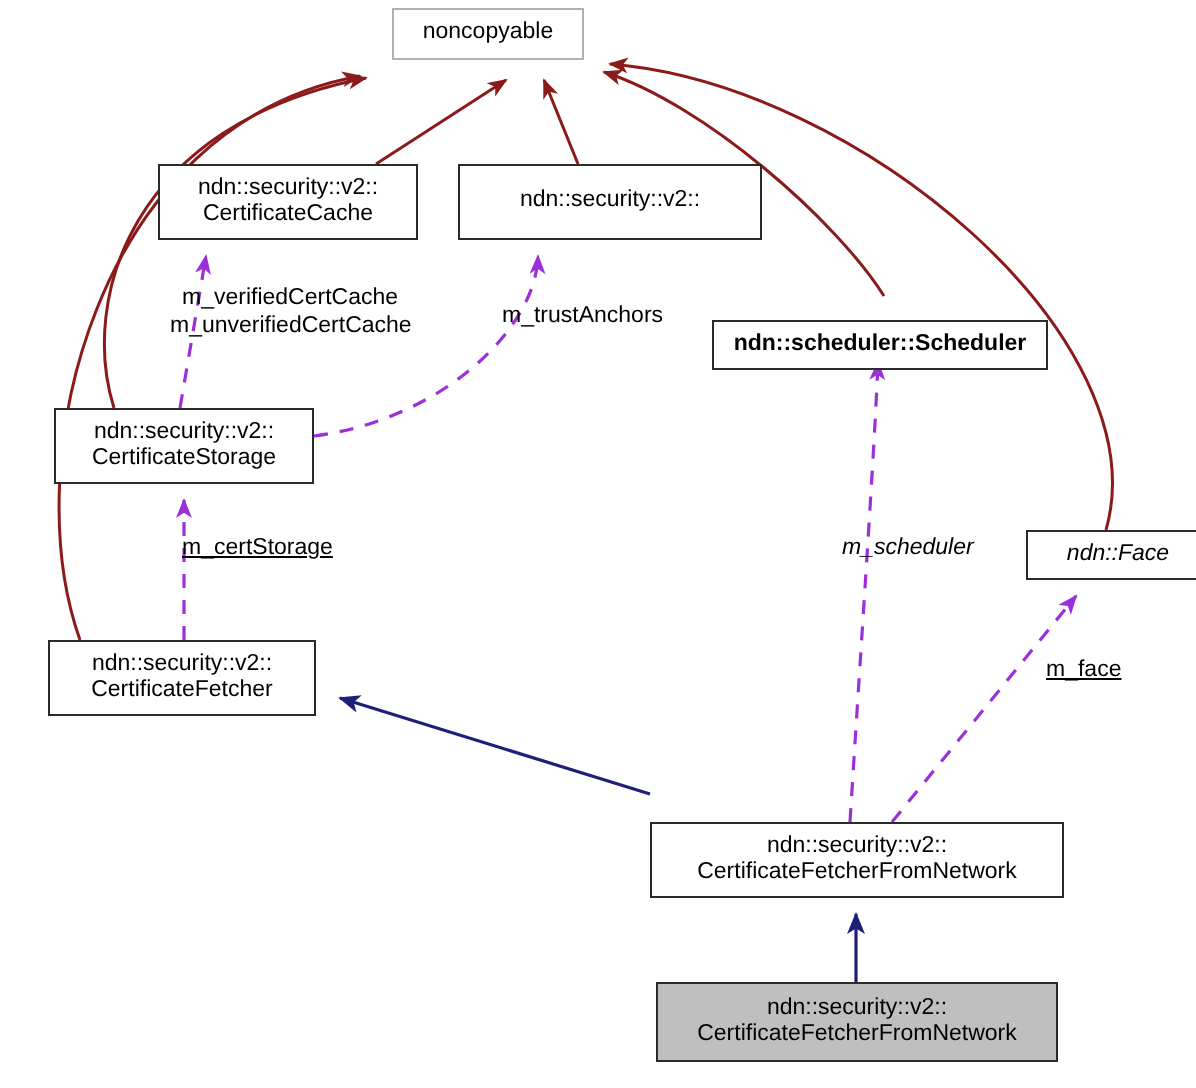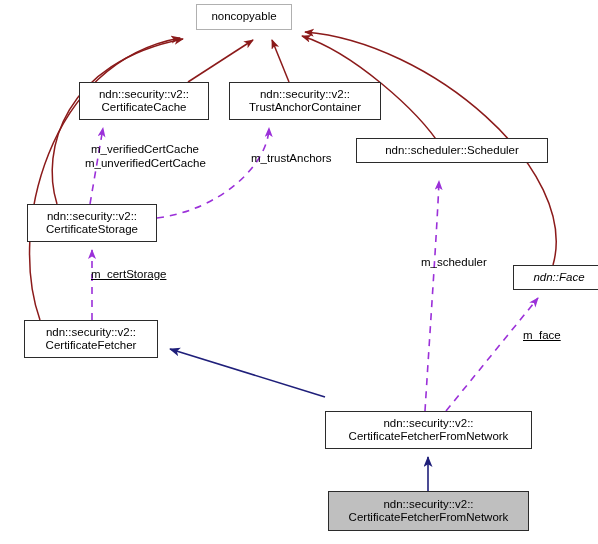--- a/index.html
+++ b/index.html
@@ -104,24 +104,23 @@
     <span class="line">noncopyable</span>
   </div>
 
   <div class="node" style="left:79px; top:82px; width:130px; height:38px;">
     <span class="line">ndn::security::v2::</span>
     <span class="line">CertificateCache</span>
   </div>
 
   <div class="node" style="left:229px; top:82px; width:152px; height:38px;">
     <span class="line">ndn::security::v2::</span>
-    <span class="line">TrustAnchorContainer</span>
   </div>
 
-  <div class="node" style="left:356px; top:138px; width:192px; height:25px;">
+  <div class="node" style="left:356px; top:160px; width:168px; height:25px;font-weight:bold;">
     <span class="line">ndn::scheduler::Scheduler</span>
   </div>
 
   <div class="node" style="left:27px; top:204px; width:130px; height:38px;">
     <span class="line">ndn::security::v2::</span>
     <span class="line">CertificateStorage</span>
   </div>
 
   <div class="node" style="left:513px; top:265px; width:92px; height:25px;font-style:italic;">
     <span class="line">ndn::Face</span>
@@ -143,17 +142,17 @@
   </div>
 
   <div class="edge-label" style="left:85px; top:157px;">m_unverifiedCertCache</div>
 
   <div class="edge-label" style="left:91px; top:143px;">m_verifiedCertCache</div>
 
   <div class="edge-label" style="left:251px; top:152px;">m_trustAnchors</div>
 
   <div class="edge-label" style="left:91px; top:268px;text-decoration:underline;">m_certStorage</div>
 
-  <div class="edge-label" style="left:421px; top:256px;">m_scheduler</div>
+  <div class="edge-label" style="left:421px; top:268px;font-style:italic;">m_scheduler</div>
 
   <div class="edge-label" style="left:523px; top:329px;text-decoration:underline;">m_face</div>
 
 </div>
 
 </body></html>

